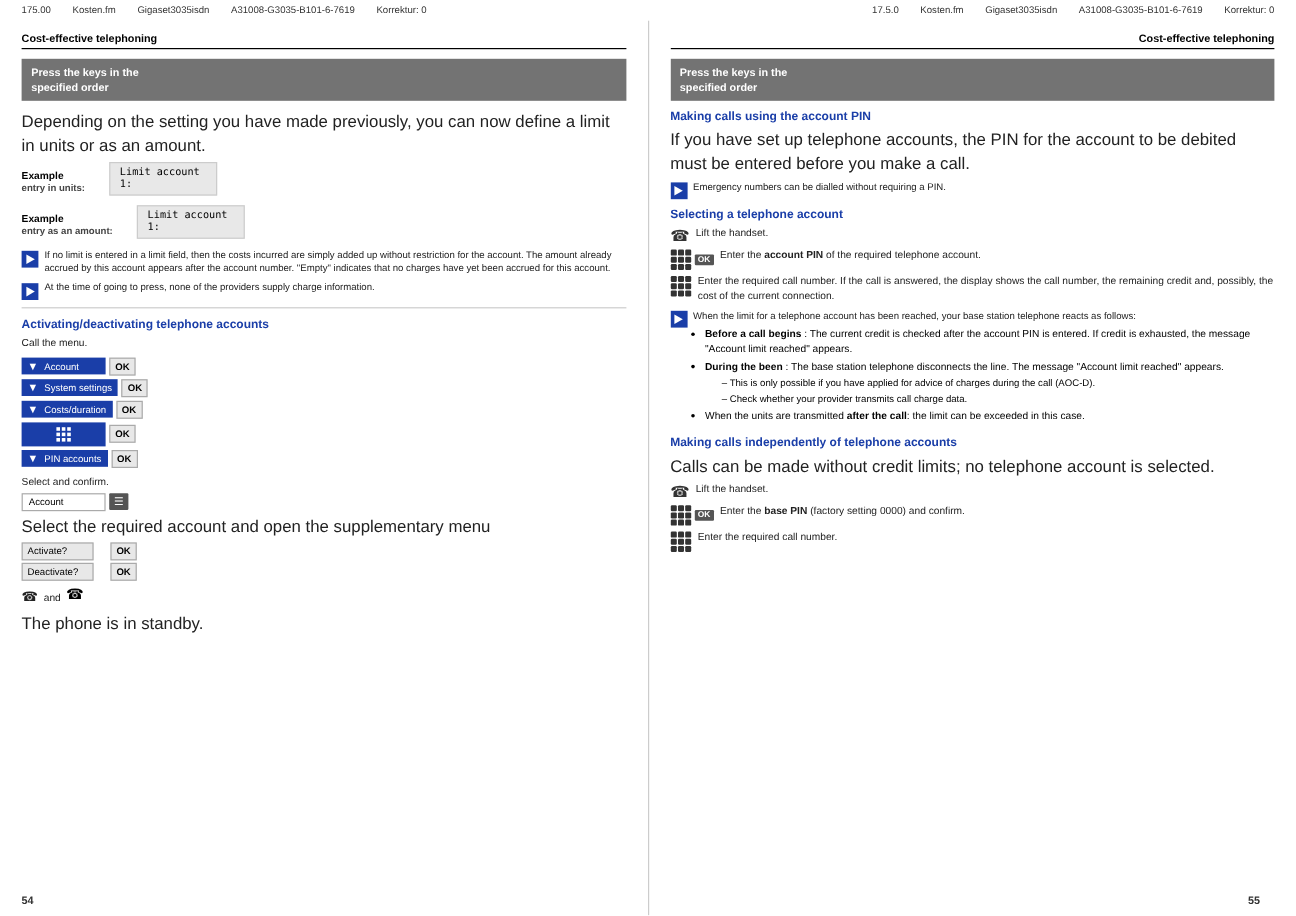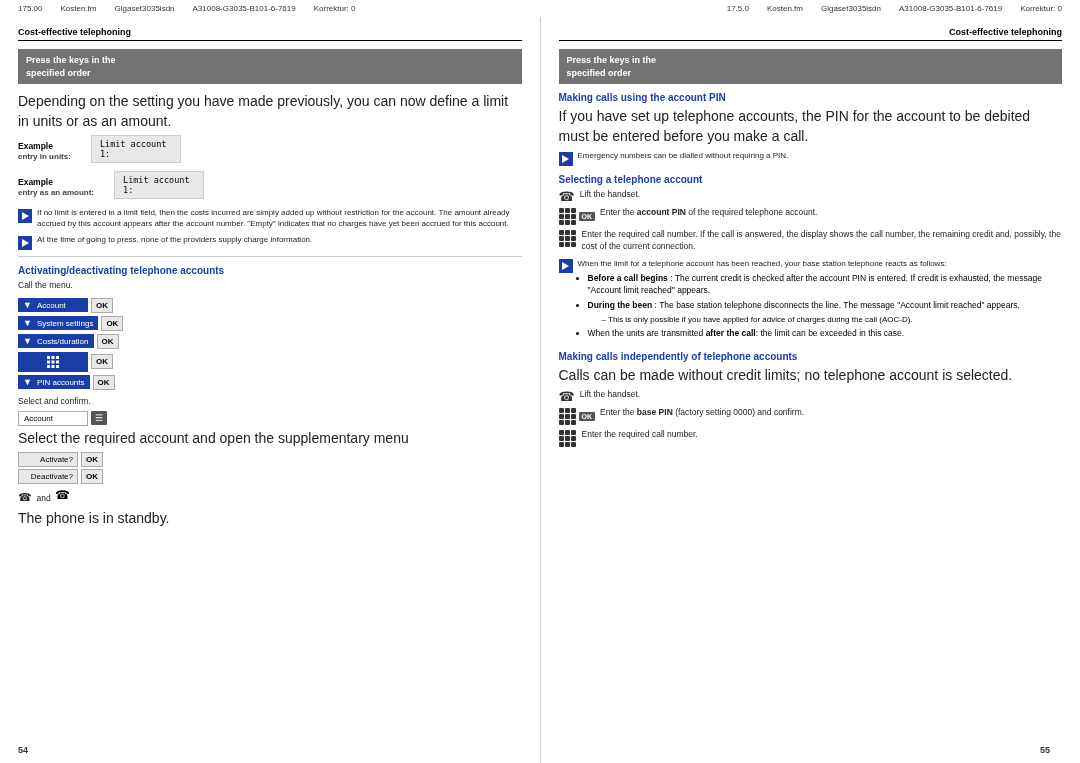--- a/index.html
+++ b/index.html
@@ -224,23 +224,22 @@
     .activate-btn {
       background: #e8e8e8;
       border: 1px solid #aaa;
       font-size: 8px;
       padding: 2px 4px;
       min-width: 60px;
     }
     .activate-row {
       display: flex;
       align-items: center;
-      gap: 3px;
+      gap: 14px;
       margin-bottom: 2px;
-      text-align: right;
     }
     .divider-line {
       border: none;
       border-top: 1px solid #ccc;
       margin: 6px 0;
     }
   </style>
 </head>
 <body>
 
@@ -479,20 +478,21 @@
         <ul class="bullet-list">
           <li>
             <b>Before a call begins</b>
             <span>: The current credit is checked after the account PIN is entered. If credit is exhausted, the message "Account limit reached" appears.</span>
           </li>
           <li>
             <b>During the been</b>
             <span>: The base station telephone disconnects the line. The message "Account limit reached" appears.</span>
             <ul class="dash-list">
               <li>This is only possible if you have applied for advice of charges during the call (AOC-D).</li>
+              <li>Check whether your provider transmits call charge data.</li>
             </ul>
           </li>
           <li>
             <span>When the units are transmitted <b>after the call</b>: the limit can be exceeded in this case.</span>
           </li>
         </ul>
       </div>
     </div>
 
     <div class="section-title">Making calls independently of telephone accounts</div>

